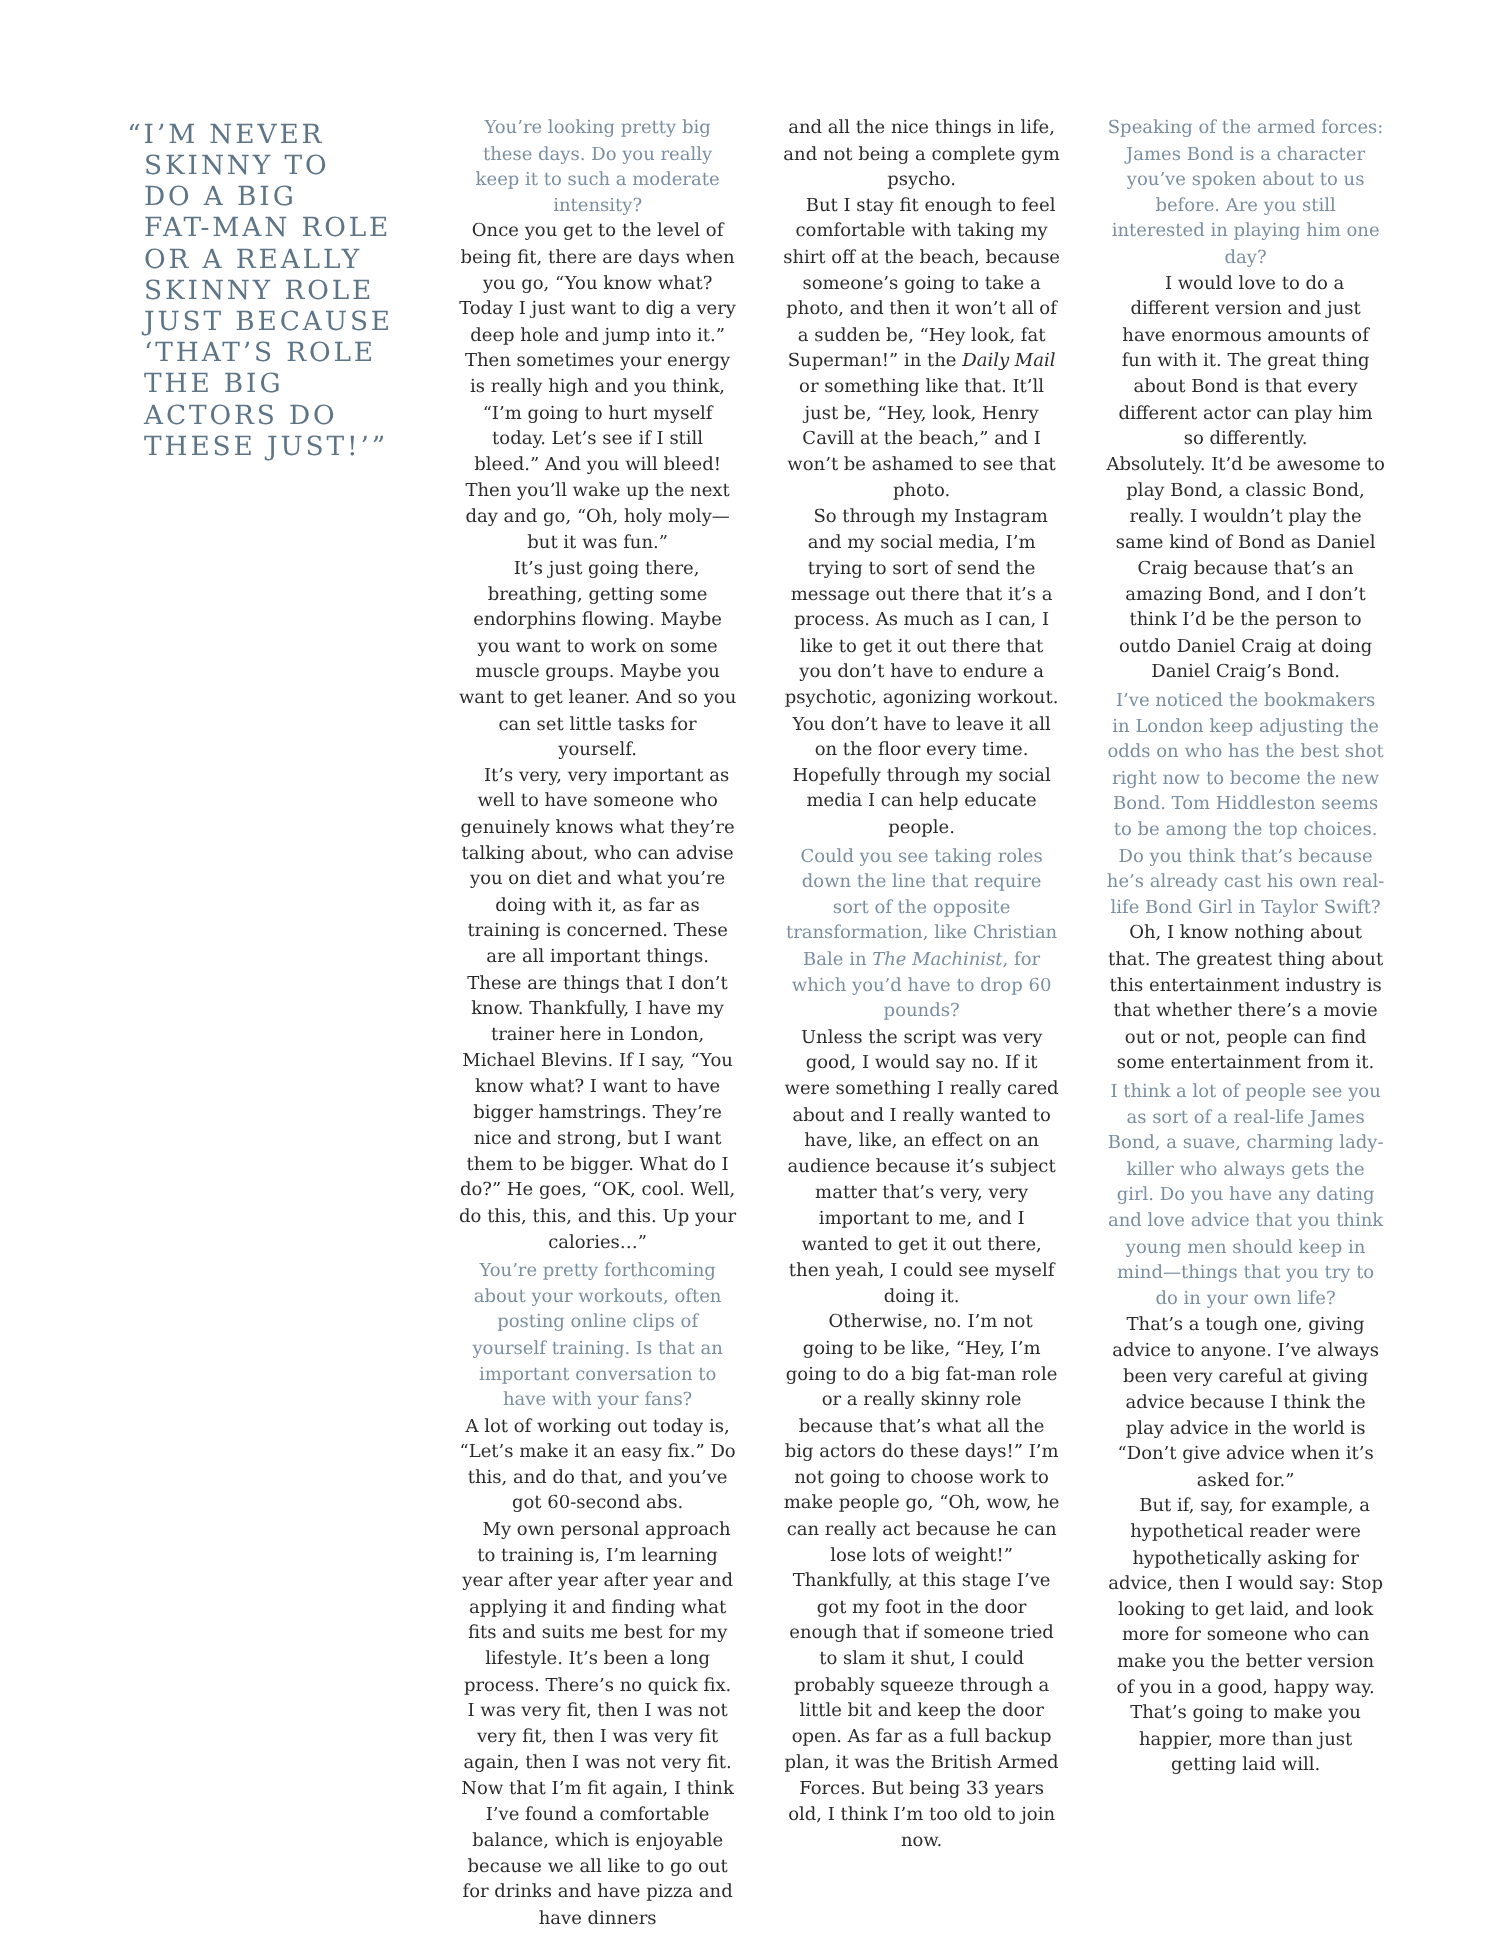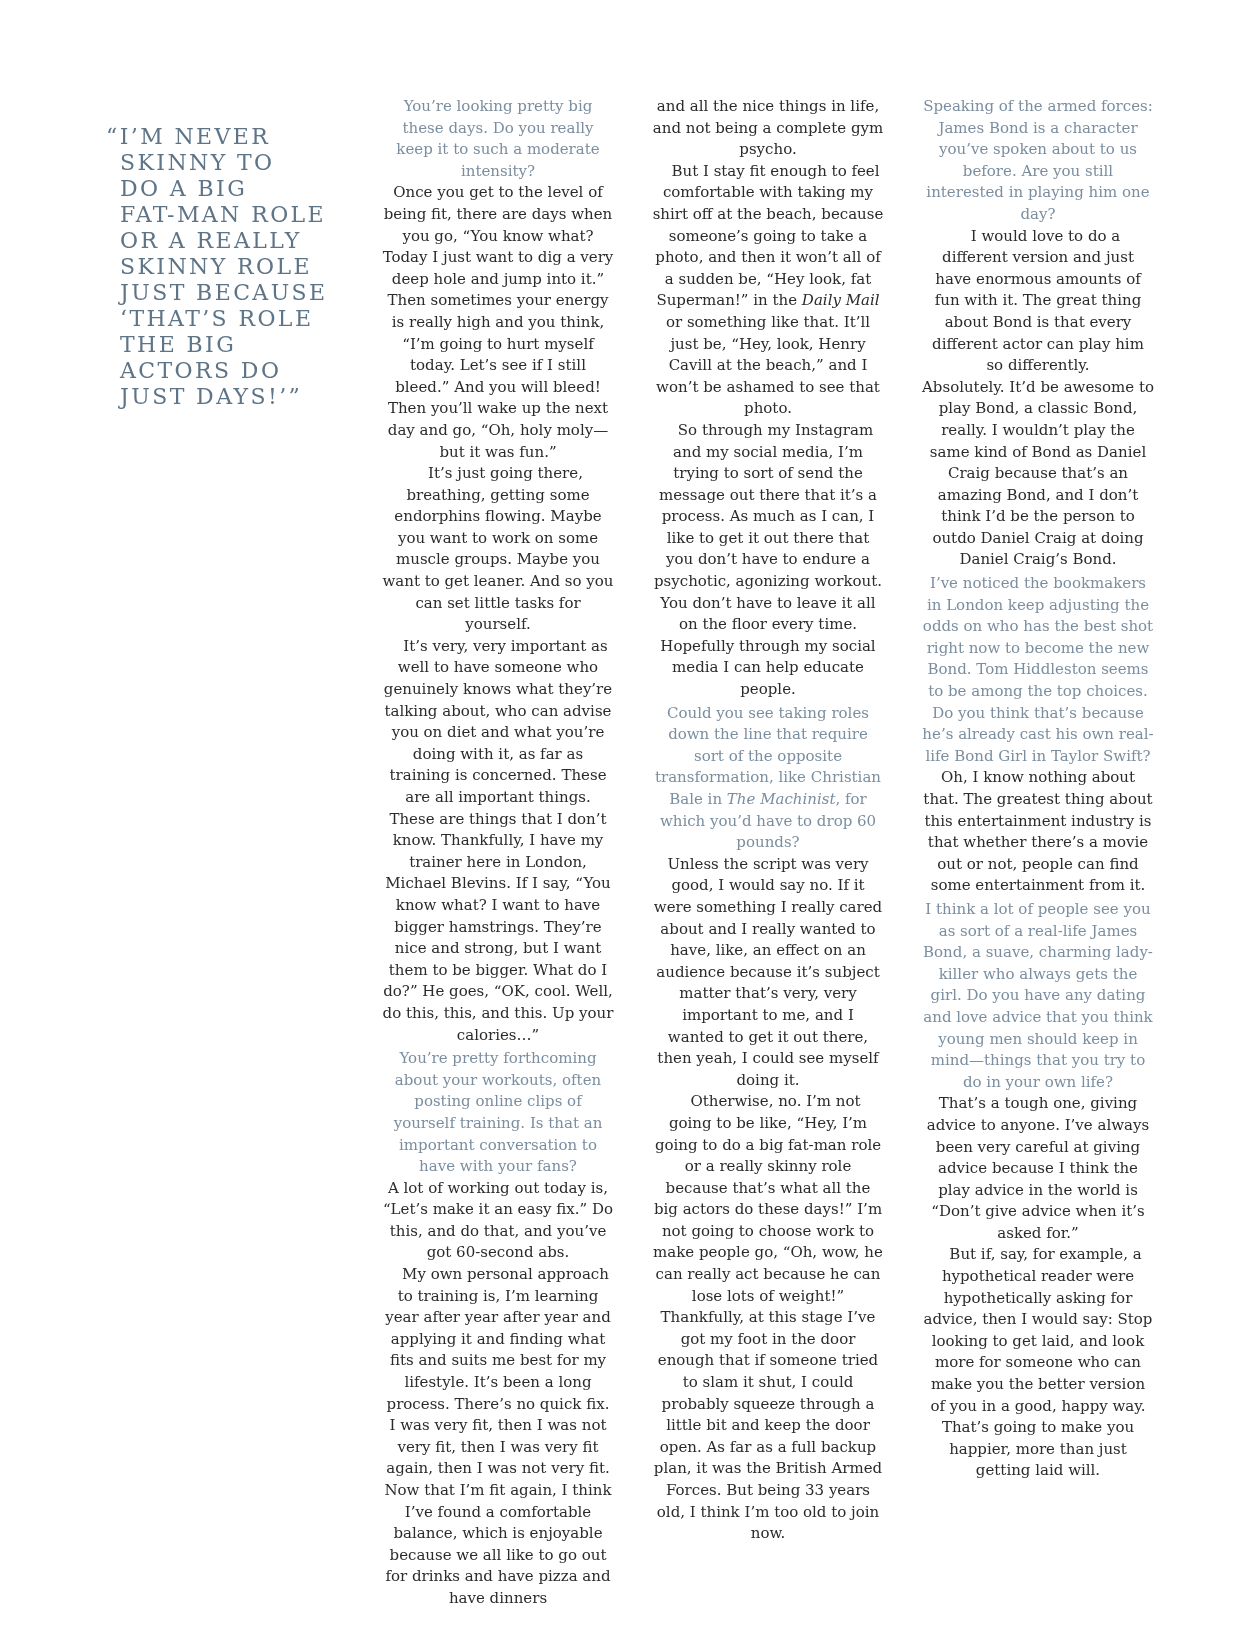--- a/index.html
+++ b/index.html
@@ -10,21 +10,20 @@
     font-family: "DejaVu Serif", "Liberation Serif", serif;
   }
   .pull-quote {
     position: absolute;
     left: 106px; top: 100px; width: 250px;
     color: var(--pq, #5e7487);
     font-size: 22px;
     line-height: 26px;
     letter-spacing: 2.4px;
     padding-left: 14px;
-    margin-top: 24px;
   }
   .pq-line { white-space: nowrap; }
   .pq-line.first { text-indent: -14px; }
   .columns {
     position: absolute;
     left: 382px; top: 96px;
     display: flex;
     gap: 38px;
   }
   .column { width: 232px; }
@@ -50,21 +49,21 @@
     <div class="pq-line first">“I’M NEVER</div>
     <div class="pq-line">SKINNY TO</div>
     <div class="pq-line">DO A BIG</div>
     <div class="pq-line">FAT-MAN ROLE</div>
     <div class="pq-line">OR A REALLY</div>
     <div class="pq-line">SKINNY ROLE</div>
     <div class="pq-line">JUST BECAUSE</div>
     <div class="pq-line">‘THAT’S ROLE</div>
     <div class="pq-line">THE BIG</div>
     <div class="pq-line">ACTORS DO</div>
-    <div class="pq-line">JUST DAYS!’”</div>
+    <div class="pq-line">THESE JUST!’”</div>
   </div>
 
 <div class="columns">
   <div class="column">
       <p class="question"><span>You’re looking pretty big these days. Do you really keep it to such a moderate intensity?</span></p>
       <p class="para"><span>Once you get to the level of being fit, there are days when you go, “You know what? Today I just want to dig a very deep hole and jump into it.” Then sometimes your energy is really high and you think, “I’m going to hurt myself today. Let’s see if I still bleed.” And you will bleed! Then you’ll wake up the next day and go, “Oh, holy moly—but it was fun.”</span></p>
       <p class="para indent"><span>It’s just going there, breathing, getting some endorphins flowing. Maybe you want to work on some muscle groups. Maybe you want to get leaner. And so you can set little tasks for yourself.</span></p>
       <p class="para indent"><span>It’s very, very important as well to have someone who genuinely knows what they’re talking about, who can advise you on diet and what you’re doing with it, as far as training is concerned. These are all important things. These are things that I don’t know. Thankfully, I have my trainer here in London, Michael Blevins. If I say, “You know what? I want to have bigger hamstrings. They’re nice and strong, but I want them to be bigger. What do I do?” He goes, “OK, cool. Well, do this, this, and this. Up your calories…”</span></p>
       <p class="question"><span>You’re pretty forthcoming about your workouts, often posting online clips of yourself training. Is that an important conversation to have with your fans?</span></p>
       <p class="para"><span>A lot of working out today is, “Let’s make it an easy fix.” Do this, and do that, and you’ve got 60-second abs.</span></p>

